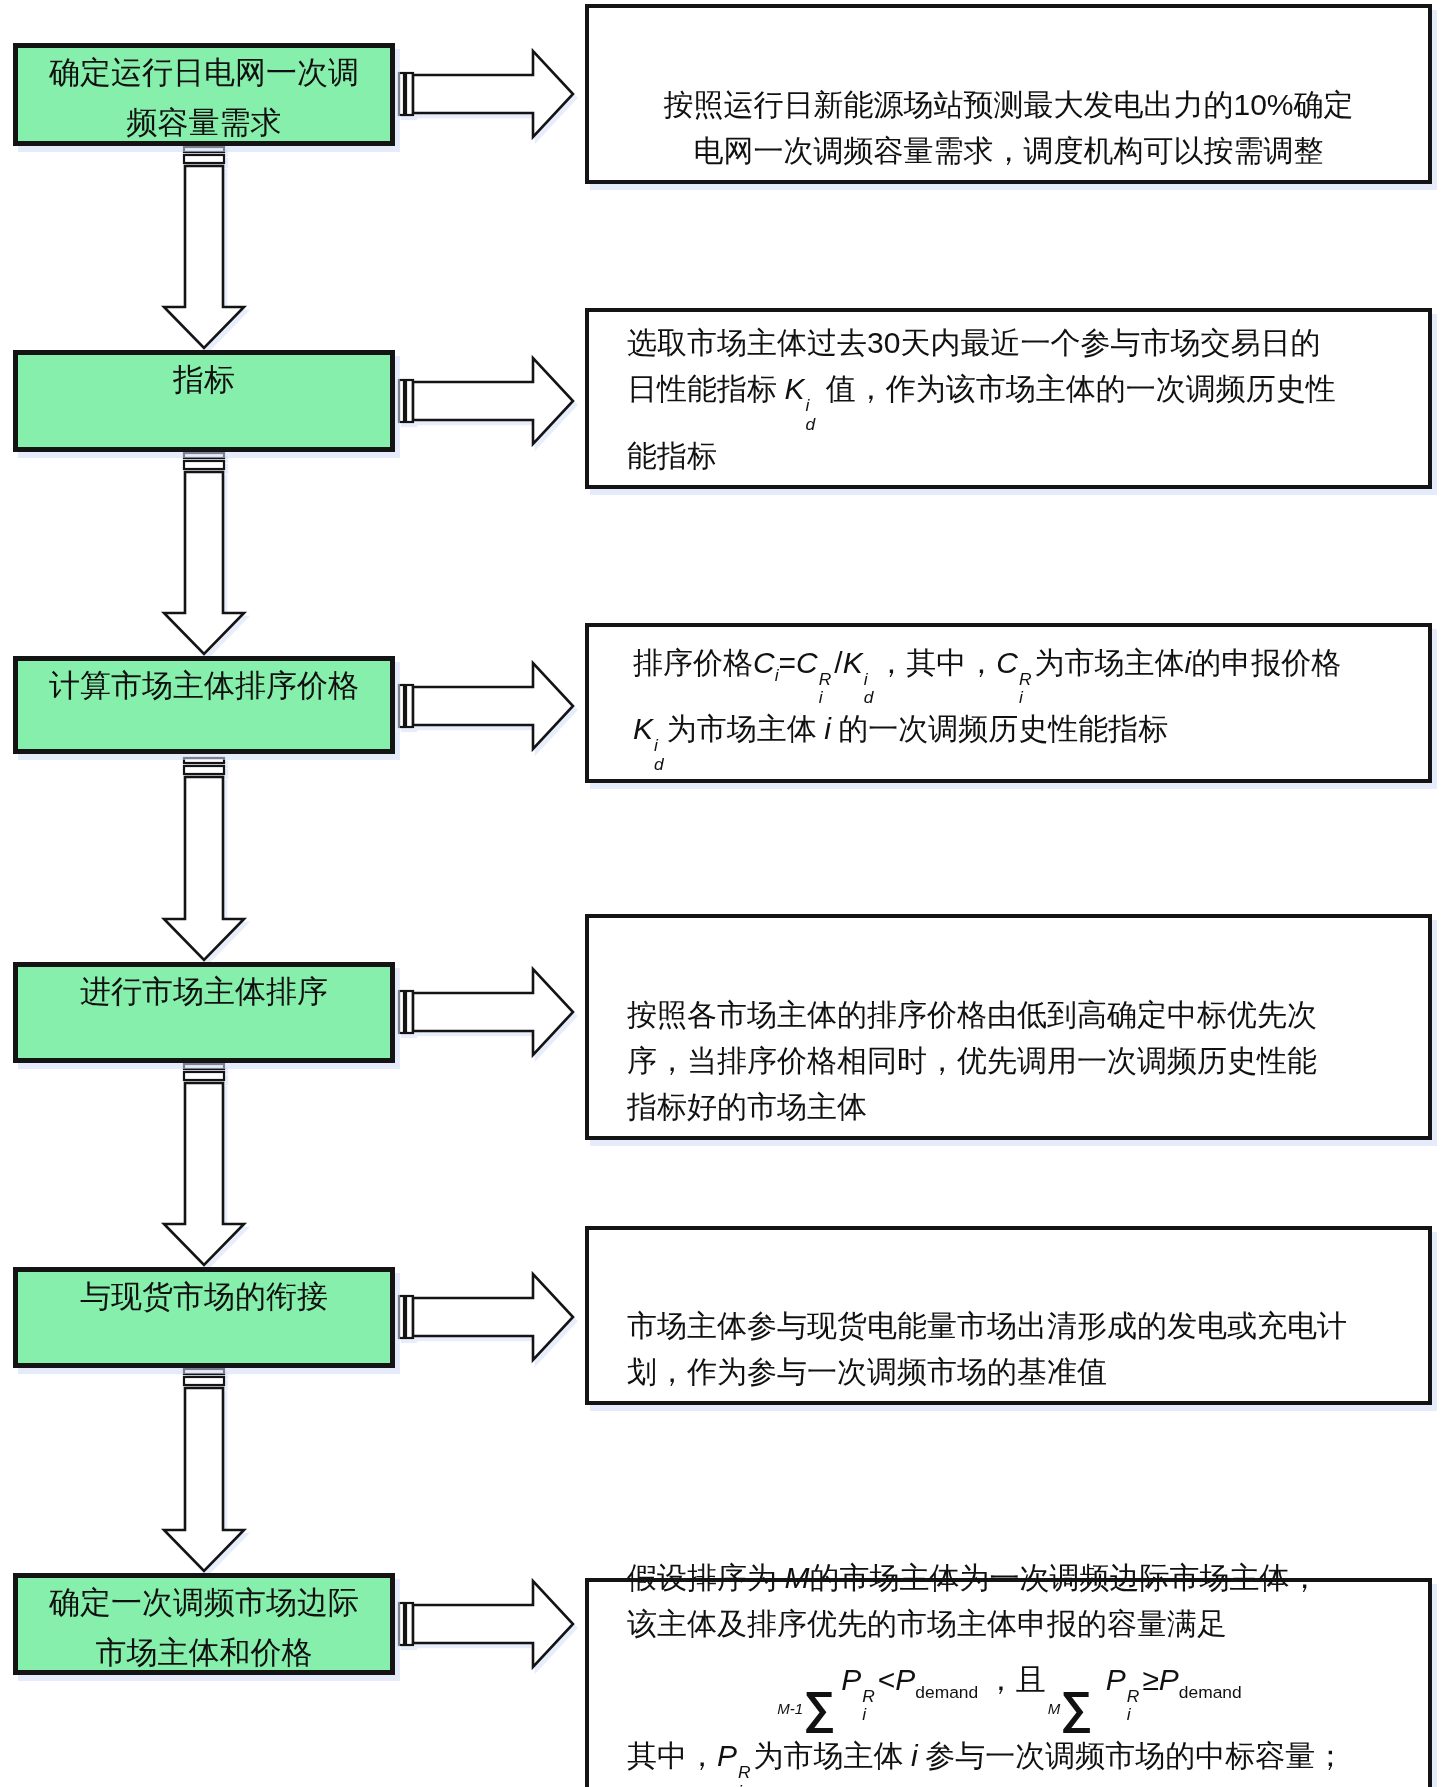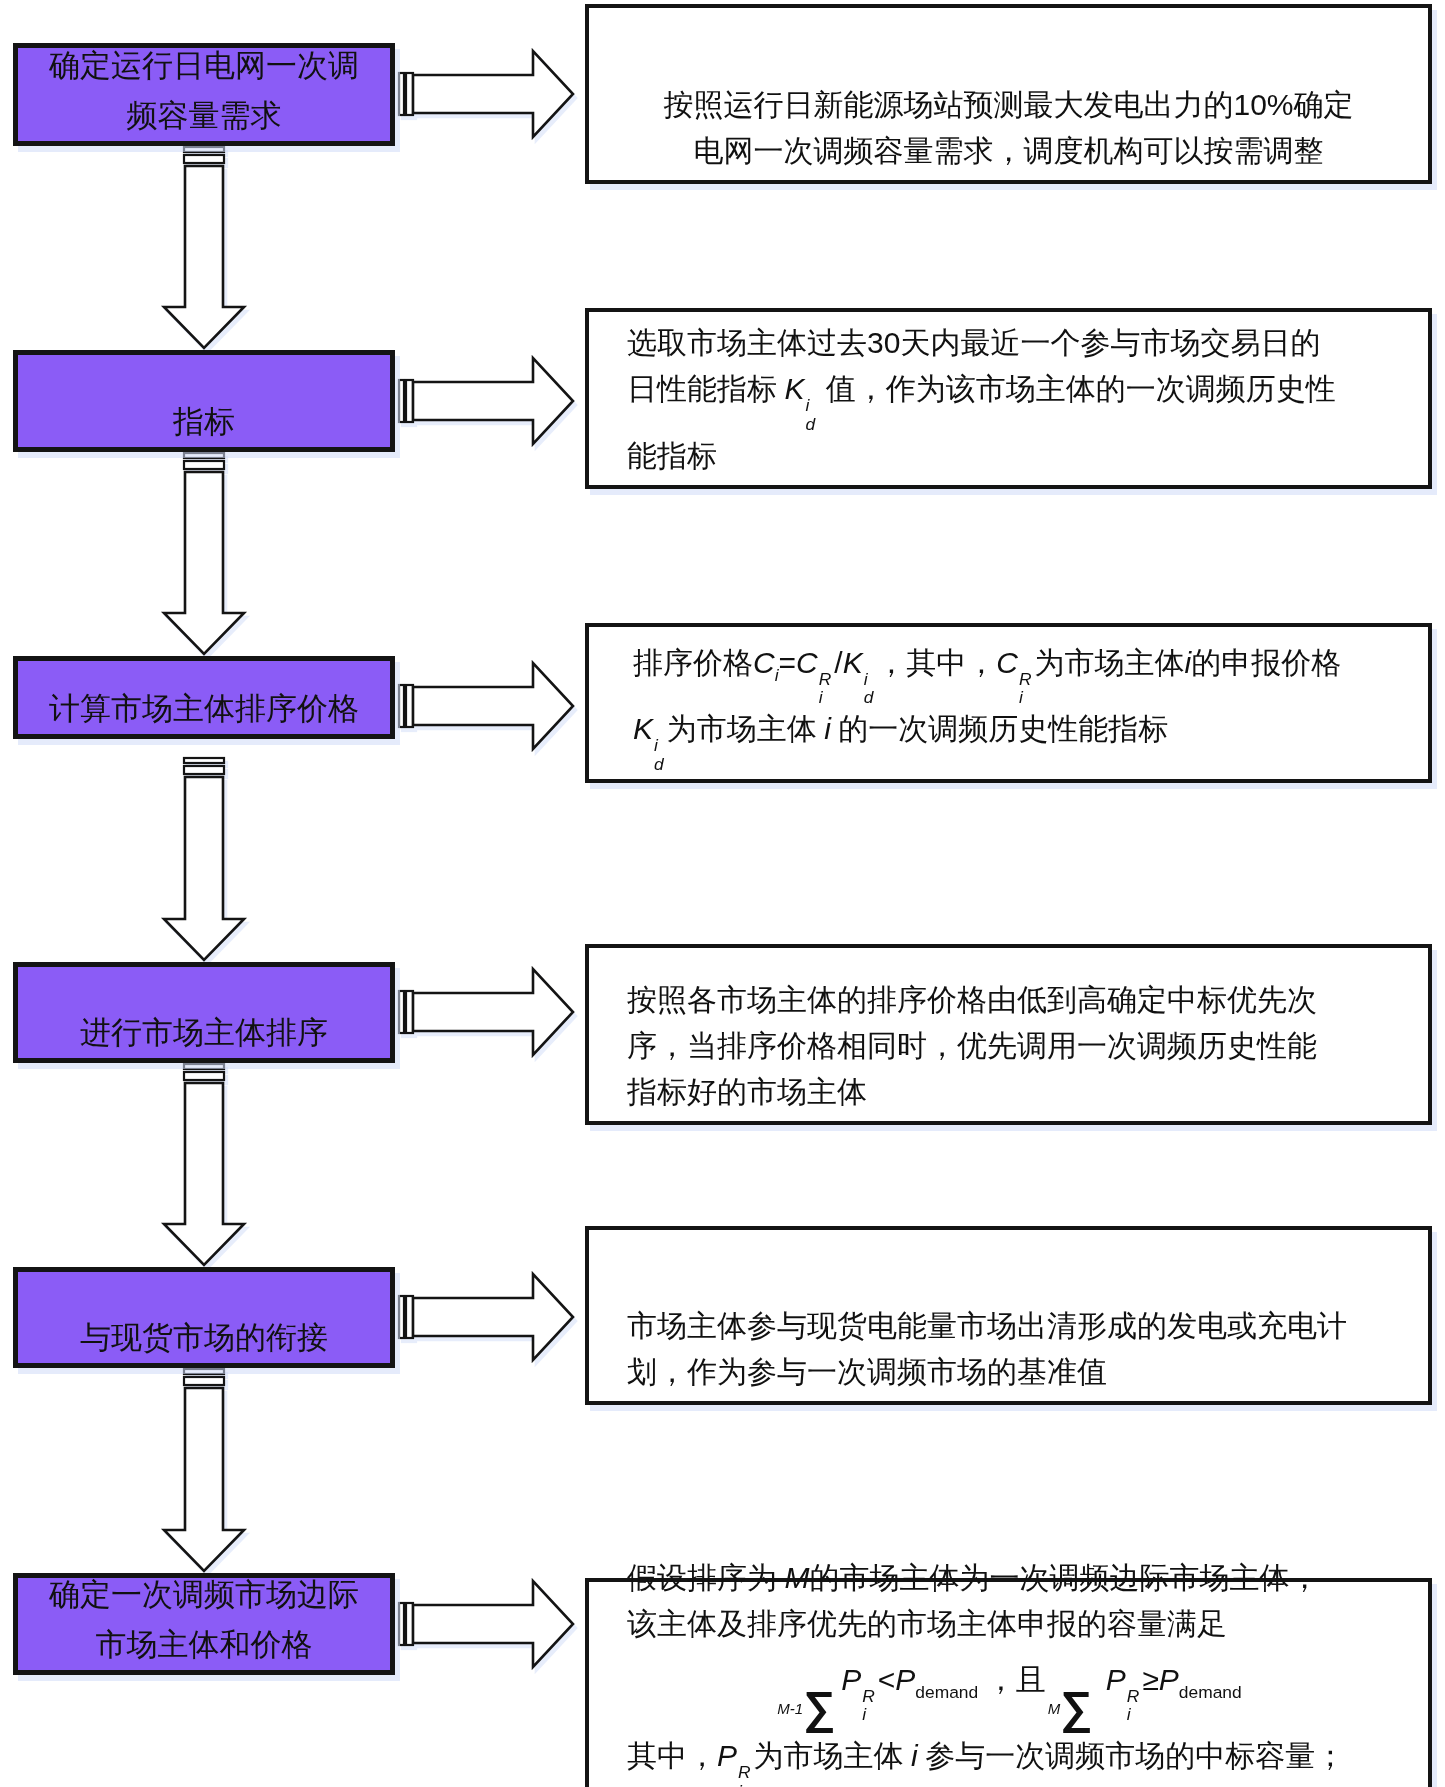--- a/index.html
+++ b/index.html
@@ -3,22 +3,22 @@
 <meta charset="utf-8">
 <style>
   html,body{margin:0;padding:0;background:#ffffff;}
   .stage{
     position:relative;width:1445px;height:1787px;background:#ffffff;
     font-family:"Liberation Serif","DejaVu Serif",serif;color:#111;
     overflow:hidden;
   }
   .lbox{
     position:absolute;left:13px;width:382px;box-sizing:border-box;
-    border:5px solid #141414;background:#8b5cf6;
-    display:flex;flex-direction:column;align-items:center;justify-content:flex-end;
+    border:5px solid #141414;background:#86efac;
+    display:flex;flex-direction:column;align-items:center;justify-content:flex-start;
     font-size:31px;line-height:50px;text-align:center;
     box-shadow:5px 6px 0 rgba(208,219,248,.55);
     z-index:2;
   }
   .rbox{
     position:absolute;left:585px;width:847px;box-sizing:border-box;
     border:4px solid #141414;background:#ffffff;
     display:flex;flex-direction:column;justify-content:flex-end;
     font-size:30px;line-height:46px;padding:6px 38px;
     box-shadow:5px 6px 0 rgba(208,219,248,.55);
@@ -50,21 +50,21 @@
 
 <div class="stage">
 
   <div class="lbox" style="top:43px;height:103px;">
     <div>确定运行日电网一次调</div>
     <div>频容量需求</div>
   </div>
   <div class="lbox" style="top:350px;height:102px;">
     <div>指标</div>
   </div>
-  <div class="lbox" style="top:656px;height:83px;">
+  <div class="lbox" style="top:656px;height:98px;">
     <div>计算市场主体排序价格</div>
   </div>
   <div class="lbox" style="top:962px;height:101px;">
     <div>进行市场主体排序</div>
   </div>
   <div class="lbox" style="top:1267px;height:101px;">
     <div>与现货市场的衔接</div>
   </div>
   <div class="lbox" style="top:1573px;height:102px;">
     <div>确定一次调频市场边际</div>
@@ -88,21 +88,21 @@
           <span>i</span>
           <span>d</span>
         </span><span>，其中，</span><span class="var">C</span><span class="ss">
           <span>R</span>
           <span>i</span>
         </span><span>为市场主体</span><span class="var">i</span><span>的申报价格</span><br><span class="var">K</span><span class="ss">
           <span>i</span>
           <span>d</span>
         </span><span>为市场主体 </span><span class="var">i</span><span> 的一次调频历史性能指标</span></div>
     </div>
-  <div class="rbox" style="top:944px;height:181px;">
+  <div class="rbox" style="top:914px;height:226px;">
       <div class="para align-left"><span>按照各市场主体的排序价格由低到高确定中标优先次</span><br><span>序，当排序价格相同时，优先调用一次调频历史性能</span><br><span>指标好的市场主体</span></div>
     </div>
   <div class="rbox" style="top:1226px;height:179px;">
       <div class="para align-left"><span>市场主体参与现货电能量市场出清形成的发电或充电计</span><br><span>划，作为参与一次调频市场的基准值</span></div>
     </div>
   <div class="rbox" style="top:1558px;height:278px;margin-top:20px;">
       <div class="para align-left"><span>假设排序为 </span><span class="var">M</span><span>的市场主体为一次调频边际市场主体，</span><br><span>该主体及排序优先的市场主体申报的容量满足</span></div>
       <div class="para align-center formula"><span class="sum">
           <span class="sum-top">M-1</span>
           <span class="sum-sig">∑</span>

